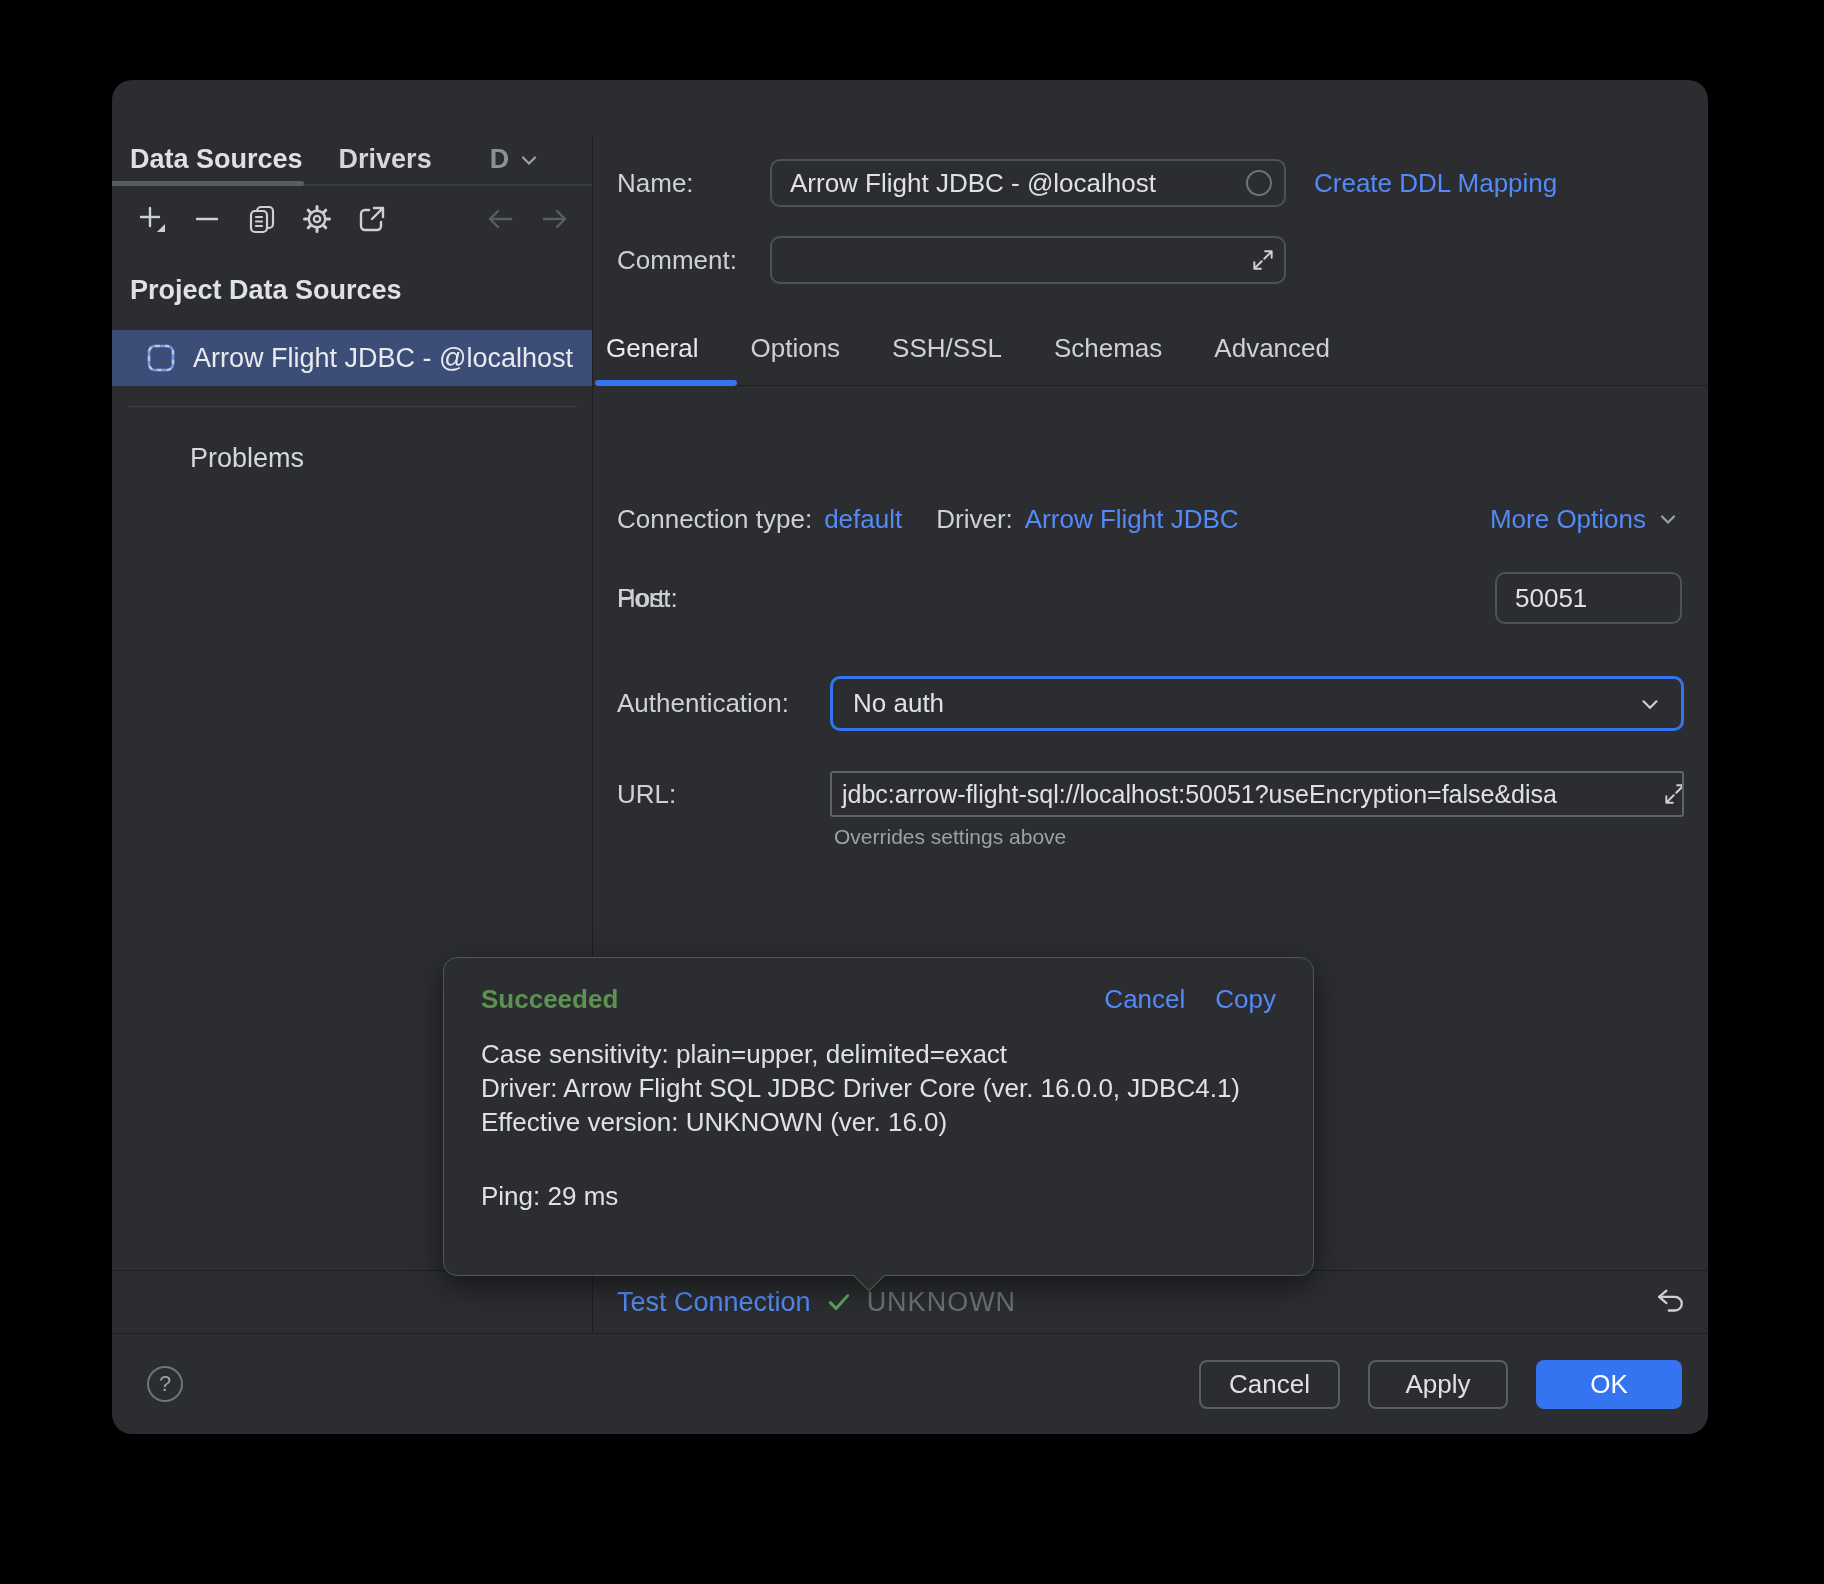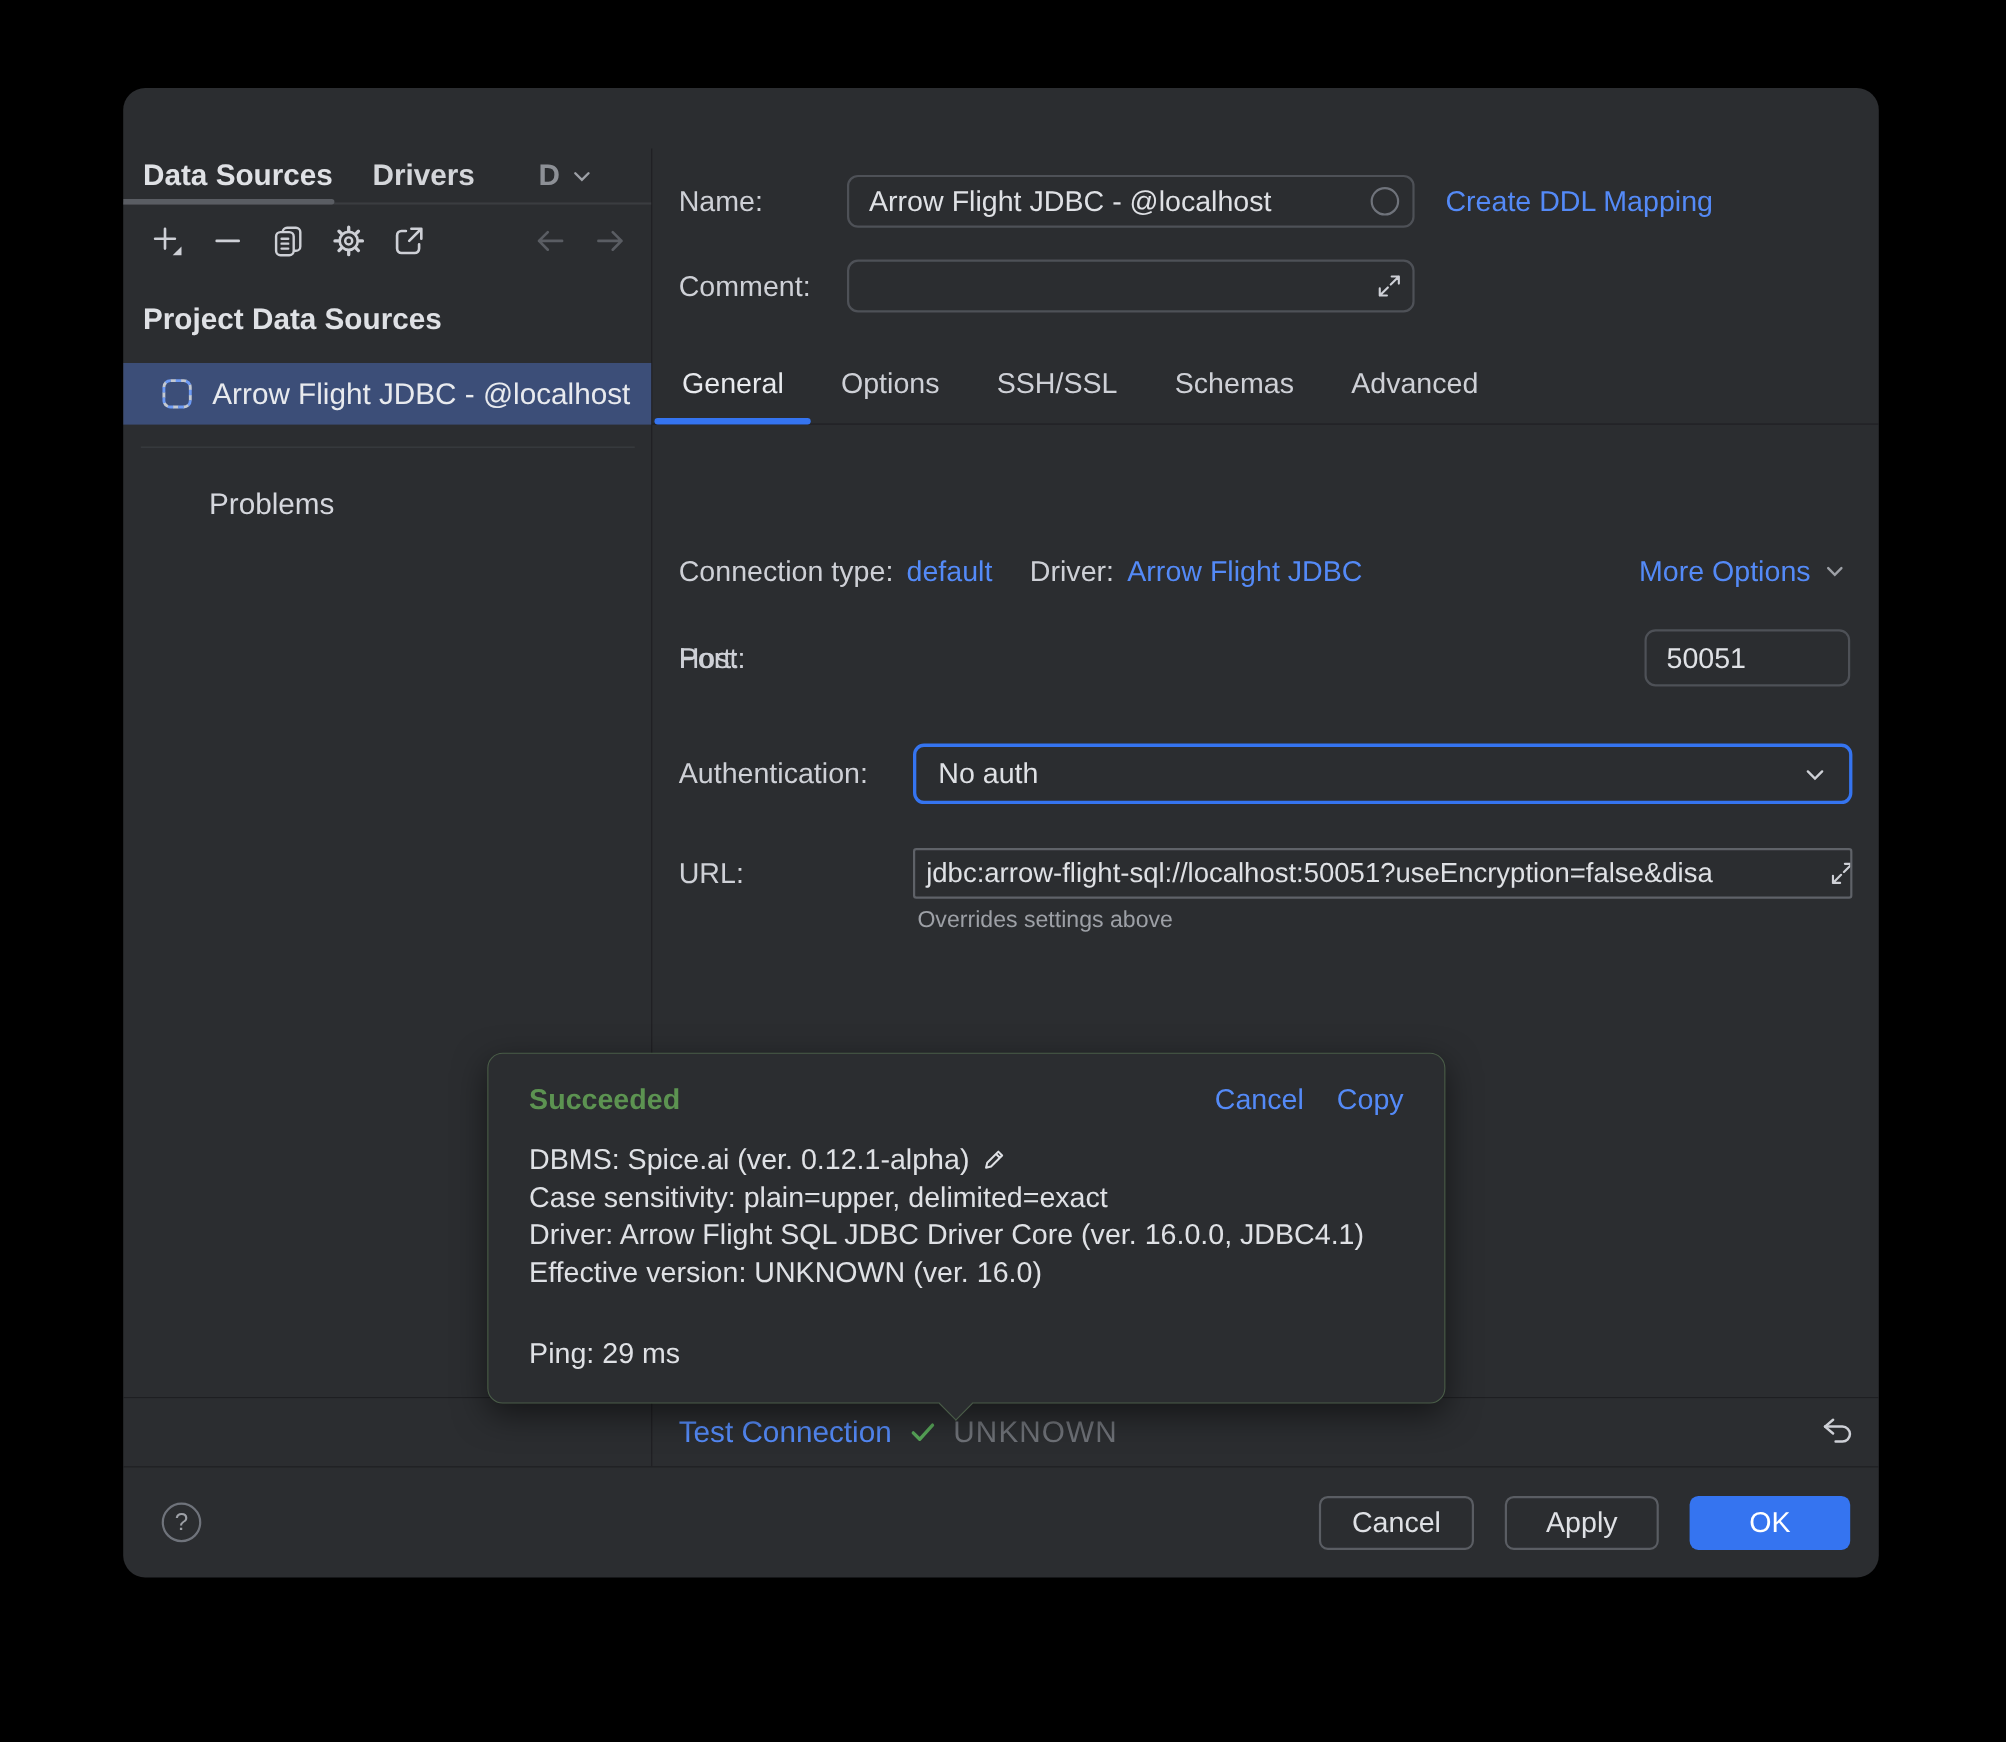--- a/index.html
+++ b/index.html
@@ -51,21 +51,21 @@
   .name-field { position:absolute; left:177px; width:516px; height:48px; }
   .name-circle { position:absolute; right:12px; width:26px; height:26px;
     border:2px solid #6f737b; border-radius:50%; }
   .ddl-link { position:absolute; left:721px; }
   .comment-row { left:0; top:101px; width:100%; height:48px; }
   .comment-row .lbl { position:absolute; left:24px; }
   .comment-field { position:absolute; left:177px; width:516px; height:48px; }
   .expand-ic { position:absolute; right:8px; top:50%; transform:translateY(-50%); }
   
   .tabs-row { left:0; top:196px; width:100%; height:55px; border-bottom:1px solid #1e1f22;
-    display:flex; align-items:flex-start; gap:52px; padding-left:27px; position:absolute; }
+    display:flex; align-items:flex-start; gap:52px; padding-left:13px; position:absolute; }
   .tab { font-size:26px; color:#ced0d6; padding-top:2px; }
   .tab.active { color:#e8eaee; }
   .tab-underline { position:absolute; left:2px; bottom:-1px; width:142px; height:6px;
     background:#3574f0; border-radius:3px; }
   
   .conn-row { left:0; top:368px; width:100%; height:32px; }
   .conn-row .lbl { margin-left:24px; }
   .conn-row .v { margin-left:12px; }
   .conn-row .drv-lbl { margin-left:34px; }
   .more-options { position:absolute; right:28px; display:flex; align-items:center; gap:10px; }
@@ -287,28 +287,20 @@
 
   <div class="popup">
     <div class="popup-head">
       <span class="popup-status">Succeeded</span>
       <span class="popup-links">
         <span class="link">Cancel</span>
         <span class="link">Copy</span>
       </span>
     </div>
     <div class="popup-body">
-      <div class="popup-line">
-        <span>DBMS: Spice.ai (ver. 0.12.1-alpha)</span>
-        <span>
-          <svg width="26" height="26" viewBox="0 0 24 24" fill="none" stroke="#dfe1e5" stroke-width="1.7" stroke-linejoin="round" stroke-linecap="round">
-            <path d="M5 19 l1 -4.2 9.3 -9.3 3.2 3.2 -9.3 9.3 L5 19 z M13.4 7.4 l3.2 3.2"></path>
-          </svg>
-        </span>
-      </div>
       <div>Case sensitivity: plain=upper, delimited=exact</div>
       <div>Driver: Arrow Flight SQL JDBC Driver Core (ver. 16.0.0, JDBC4.1)</div>
       <div>Effective version: UNKNOWN (ver. 16.0)</div>
       <div class="popup-ping">Ping: 29 ms</div>
     </div>
     <div class="popup-tail"></div>
   </div>
 
   <div class="testrow">
     <div class="testrow-inner">

